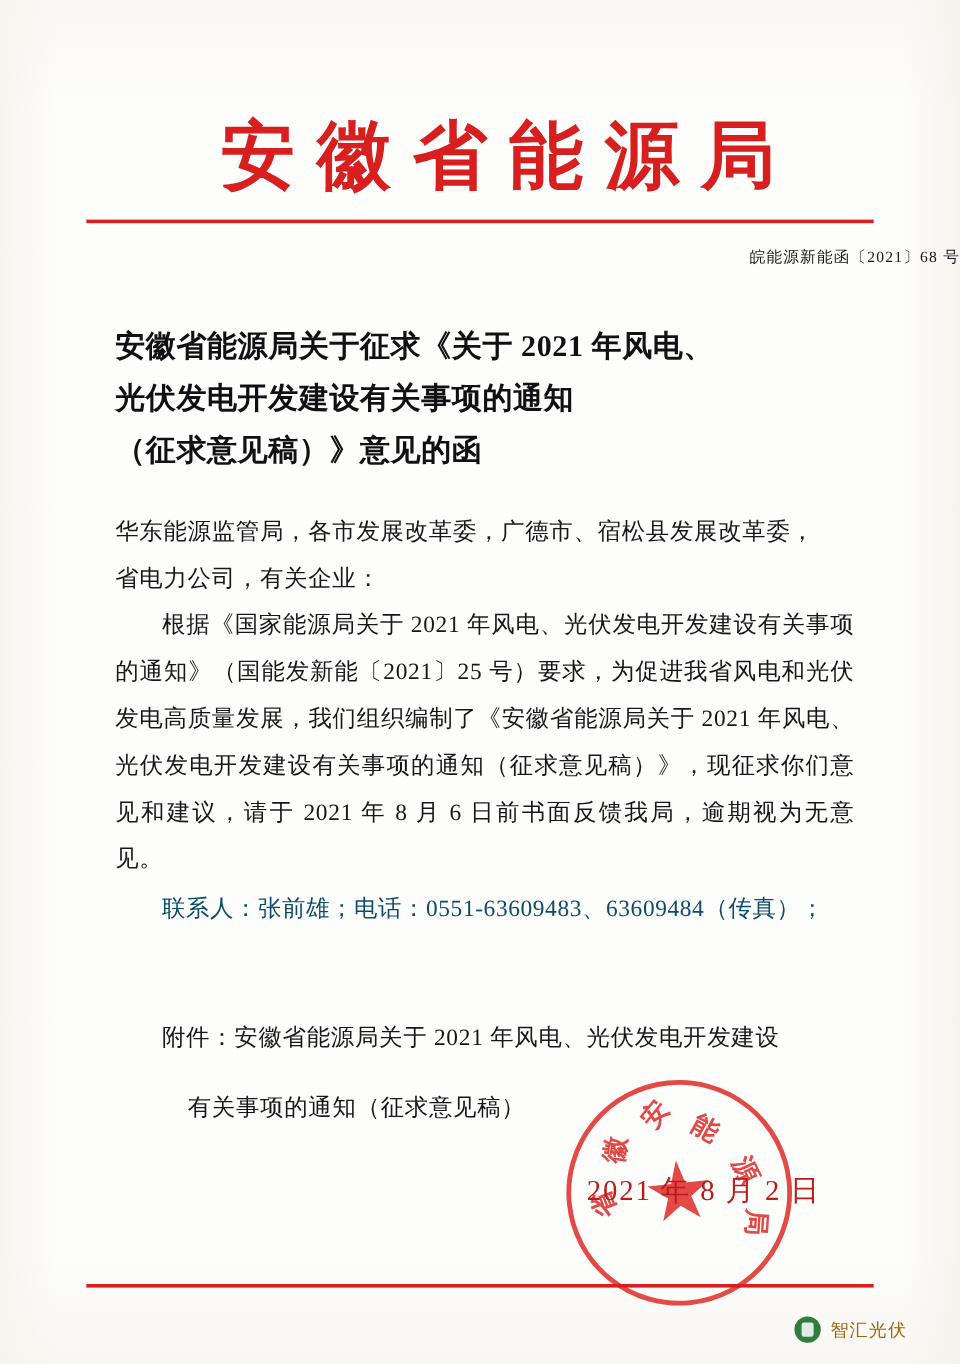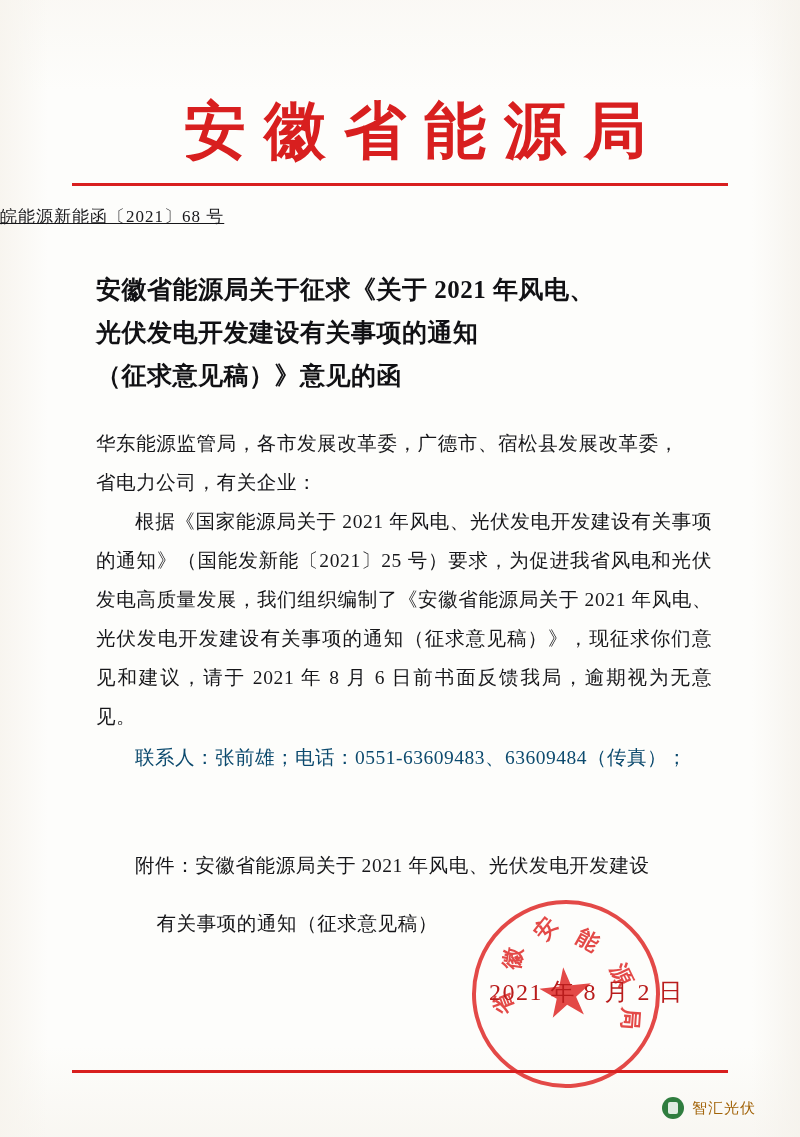--- a/index.html
+++ b/index.html
@@ -47,25 +47,24 @@
     text-indent: 18px;
     line-height: 1.15;
     white-space: nowrap;
   }
 
   .doc-number {
     position: absolute;
     top: 205px;
     left: 0;
     right: 0;
-    text-align: left;
-    font-size: 17px;
+    text-align: right;
+    font-size: 13px;
     letter-spacing: 1px;
     color: #17171a;
-    text-decoration: underline;
   }
 
   .red-rule {
     position: absolute;
     left: 72px;
     right: 72px;
     height: 3px;
     background: #d81f1f;
   }
   .red-rule-top { top: 183px; }

